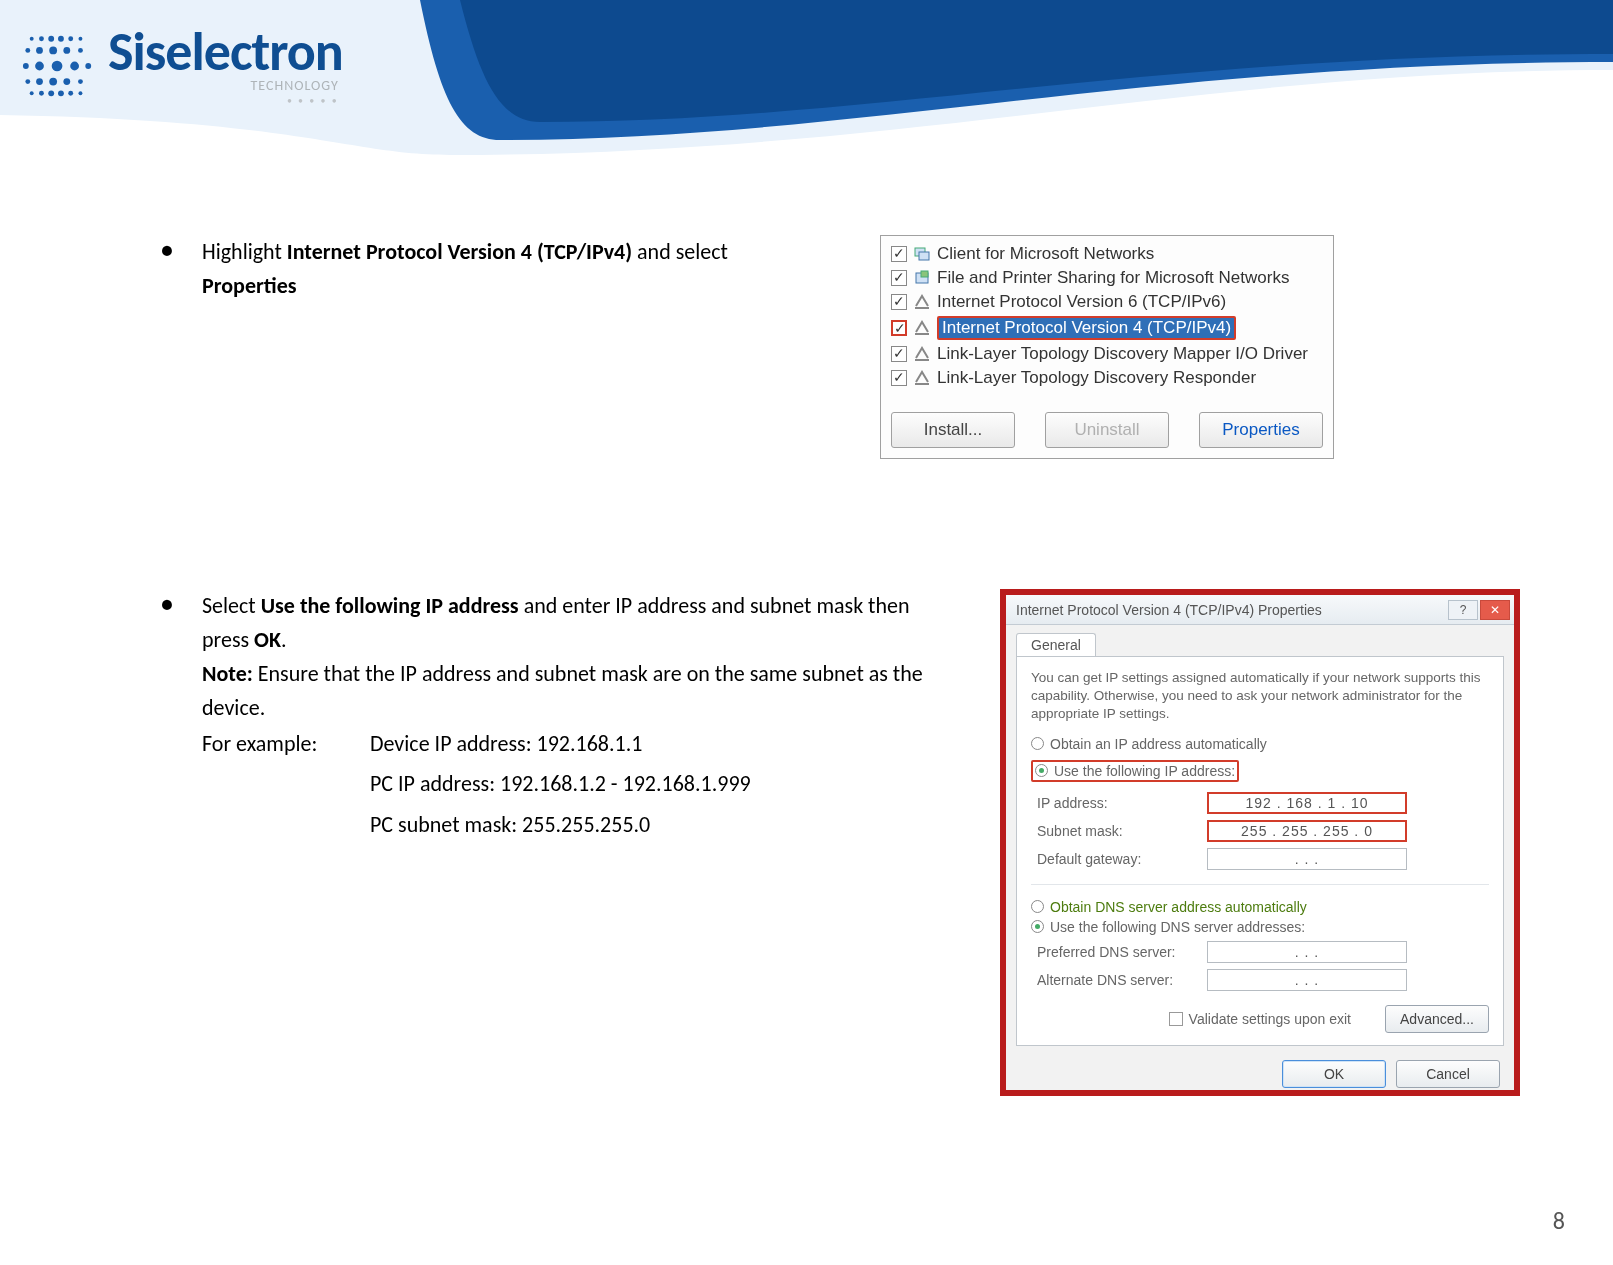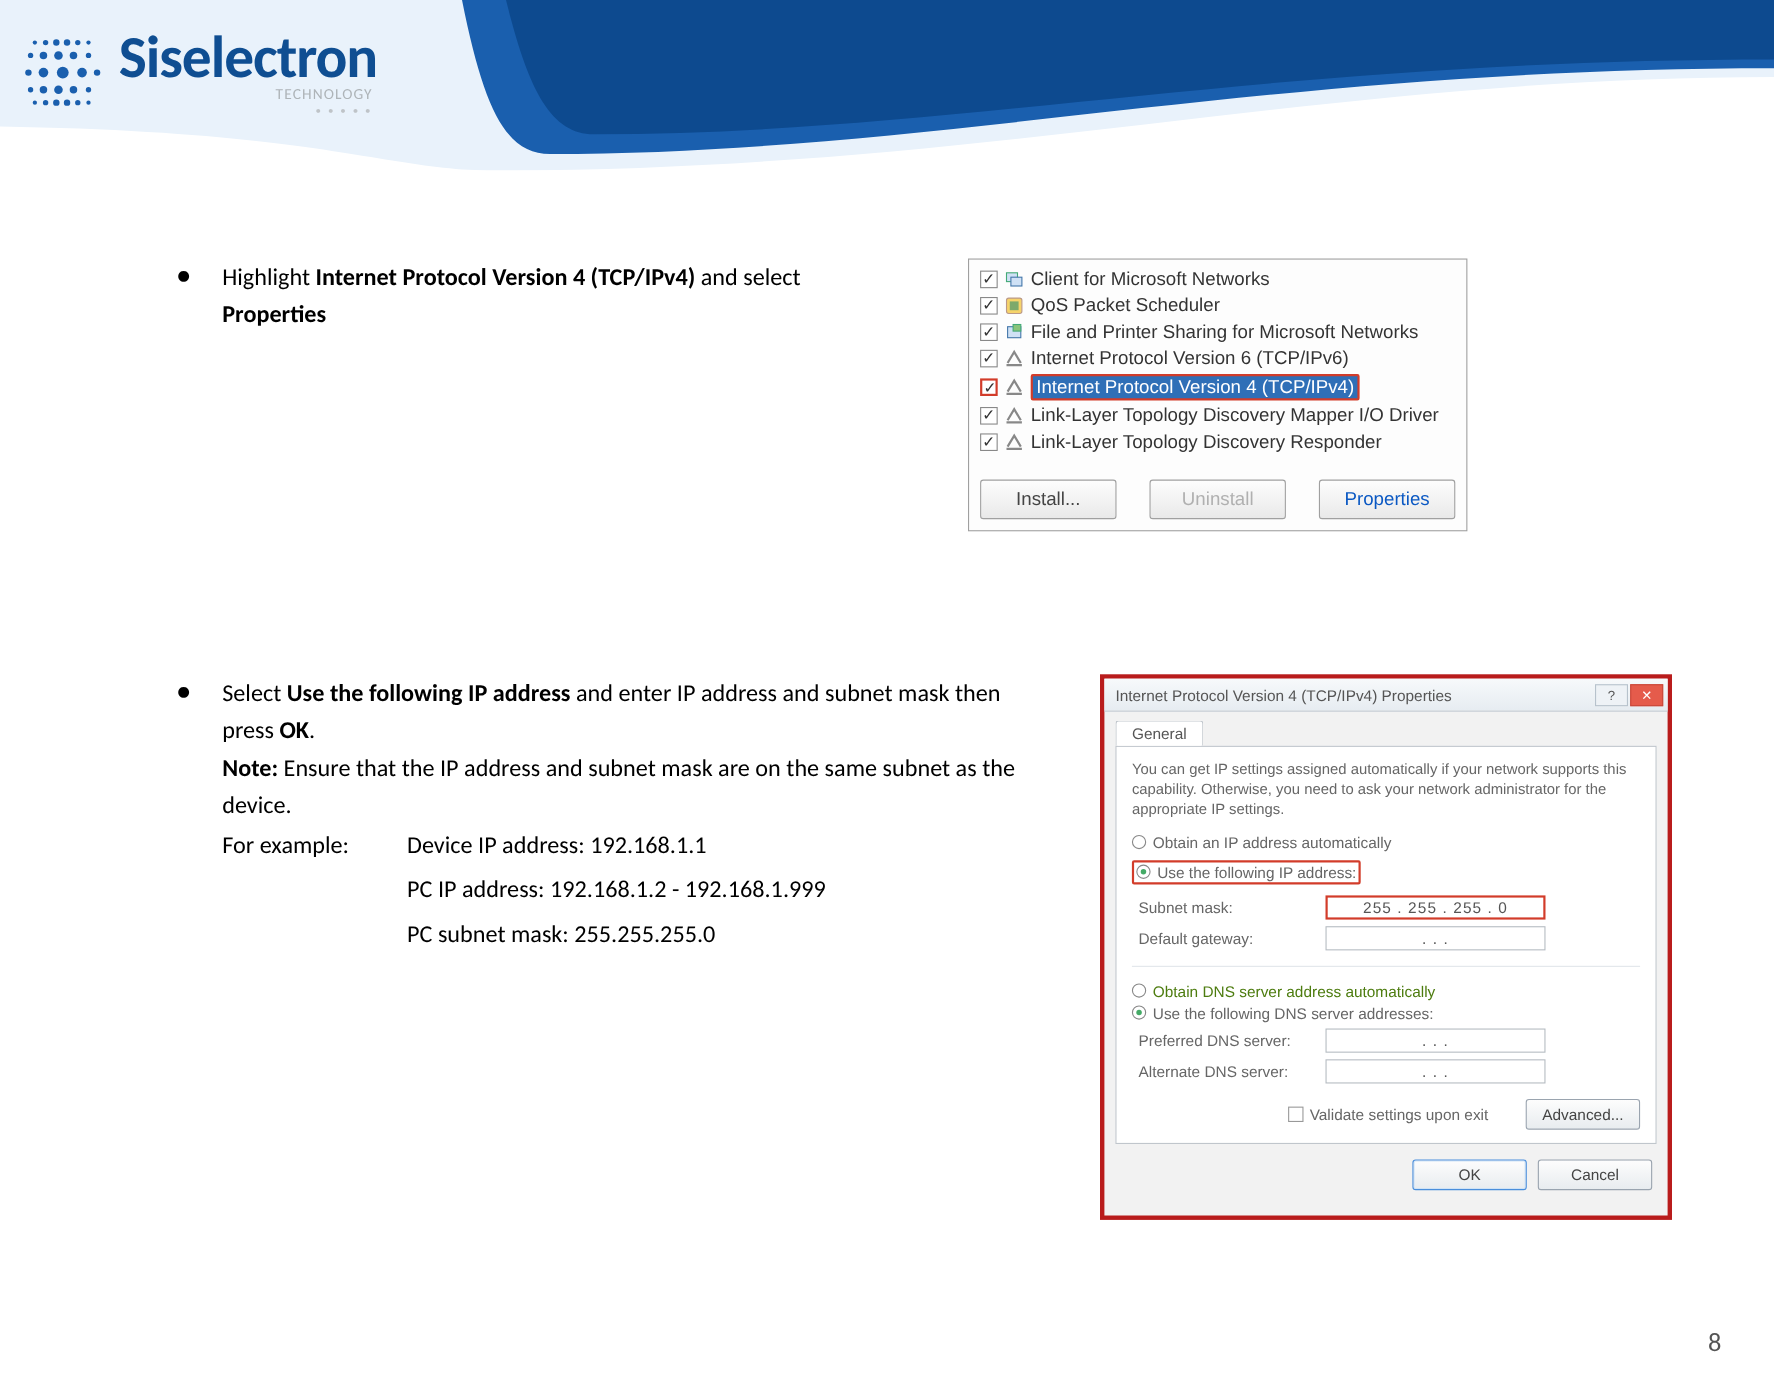--- a/index.html
+++ b/index.html
@@ -164,27 +164,27 @@
     color: #444;
     display:flex;align-items:center;justify-content:center;
     font-family: Tahoma, Arial, sans-serif;
   }
   .win-btn.disabled { color: #b0b0b0; }
   .win-btn.blue { color: #0a58c3; }
 
   
   .ipv4-dialog {
     width: 520px;
-    border: 4px solid #b91c1c;
+    border: 6px solid #b91c1c;
     background: #f2f2f2;
     font-family: Tahoma, Arial, sans-serif;
     font-size: 14px;
     color: #555;
     position: relative;
-    padding-bottom: 23px;
+    padding-bottom: 2px;
   }
   .ipv4-title {
     height: 30px;
     background: linear-gradient(#f7f9fb,#e6ecf1);
     border-bottom: 1px solid #c3cbd3;
     display:flex; align-items:center; justify-content:space-between;
     padding: 0 4px 0 10px;
     font-size: 14px;
     color: #555;
   }
@@ -350,28 +350,20 @@
           <span class="cb"></span>
           <svg class="mini-icon" viewBox="0 0 18 18">
               <rect x="2" y="3" width="10" height="8" fill="#cfe1f5" stroke="#4a7"></rect>
               <rect x="6" y="7" width="10" height="8" fill="#cfe1f5" stroke="#47a"></rect>
             </svg>
           <span>Client for Microsoft Networks</span>
         </div>
         <div class="net-item">
           <span class="cb"></span>
           <svg class="mini-icon" viewBox="0 0 18 18">
-              <rect x="2" y="2" width="14" height="14" rx="2" fill="#f6d36b" stroke="#b98"></rect>
-              <rect x="5" y="5" width="8" height="8" fill="#7da96b"></rect>
-            </svg>
-          <span>QoS Packet Scheduler</span>
-        </div>
-        <div class="net-item">
-          <span class="cb"></span>
-          <svg class="mini-icon" viewBox="0 0 18 18">
               <rect x="3" y="4" width="12" height="10" fill="#cfe1f5" stroke="#47a"></rect>
               <rect x="8" y="2" width="7" height="6" fill="#8ac47a" stroke="#4a7"></rect>
             </svg>
           <span>File and Printer Sharing for Microsoft Networks</span>
         </div>
         <div class="net-item">
           <span class="cb"></span>
           <svg class="mini-icon" viewBox="0 0 18 18">
               <path d="M3 13 L9 3 L15 13" fill="none" stroke="#888" stroke-width="2"></path>
               <line x1="2" y1="15" x2="16" y2="15" stroke="#888" stroke-width="2"></line>
@@ -441,20 +433,24 @@
         <div class="ipv4-body">
           <div class="ipv4-desc">You can get IP settings assigned automatically if your network supports this capability. Otherwise, you need to ask your network administrator for the appropriate IP settings.</div>
 
           <div class="opt-row">
             <span class="radio"></span>
             <span>Obtain an IP address automatically</span>
           </div>
           <div class="opt-row selected">
             <span class="radio on"></span>
             <span>Use the following IP address:</span>
+          </div>
+          <div class="field-row">
+            <span class="lbl">IP address:</span>
+            <span class="ipbox red">192 . 168 .  1  . 10</span>
           </div>
           <div class="field-row">
             <span class="lbl">Subnet mask:</span>
             <span class="ipbox red">255 . 255 . 255 .  0</span>
           </div>
           <div class="field-row">
             <span class="lbl">Default gateway:</span>
             <span class="ipbox">.      .      .</span>
           </div>
 

